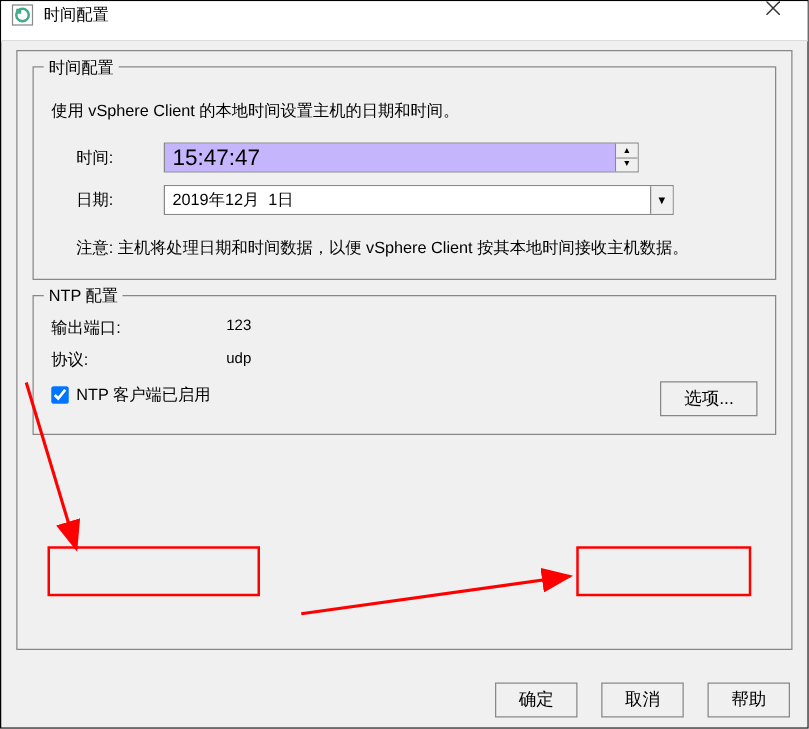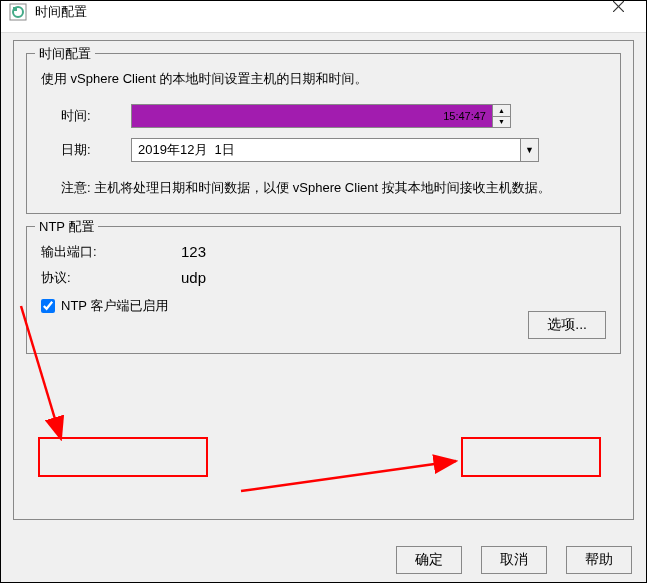--- a/index.html
+++ b/index.html
@@ -8,35 +8,35 @@
     .titlebar { height: 32px; background: #fff; border-bottom: 1px solid #ddd; display: flex; align-items: flex-end; padding: 11px 8px; }
     .title-icon { width: 18px; height: 18px; margin-right: 8px; }
     .title-text { flex: 1; font-size: 13px; }
     .close-btn { width: 40px; height: 30px; display: flex; align-items: center; justify-content: center; cursor: pointer; font-size: 14px; }
     .content { padding: 8px 12px 0 12px; }
     .tab-container { position: relative; }
     .tab { display: inline-block; padding: 5px 16px; background: #f0f0f0; border: 1px solid #888; border-bottom: none; position: relative; z-index: 2; font-size: 13px; }
     .tab-panel { border: 1px solid #888; background: #f0f0f0; padding: 12px; margin-top: -1px; height: 480px; }
     .fieldset { border: 1px solid #888; padding: 10px 14px 14px 14px; margin-bottom: 12px; position: relative; }
     .fieldset-legend { position: absolute; top: -9px; left: 8px; background: #f0f0f0; padding: 0 4px; font-size: 13px; }
-    .desc-text { margin-bottom: 16px; margin-top: 6px; font-size: 13px; }
+    .desc-text { margin-bottom: 16px; margin-top: 16px; font-size: 13px; }
     .form-row { display: flex; align-items: center; margin-bottom: 10px; }
     .form-label { width: 90px; padding-left: 20px; font-size: 13px; }
     .spinner-input { width: 380px; height: 24px; display: flex; border: 1px solid #888; background: #fff; }
-    .spinner-input input { flex: 1; border: none; padding: 0 6px; font-size: 11px; background: #a21caf; outline: none; font-family: inherit; text-align: right; }
+    .spinner-input input { flex: 1; border: none; padding: 0 6px; font-size: 18px; background: #c4b5fd; outline: none; font-family: inherit; }
     .spinner-btns { width: 18px; display: flex; flex-direction: column; border-left: 1px solid #888; }
     .spinner-btn { flex: 1; display: flex; align-items: center; justify-content: center; font-size: 7px; background: #f0f0f0; cursor: pointer; line-height: 1; }
     .spinner-btn:first-child { border-bottom: 1px solid #888; }
     .dropdown-input { width: 408px; height: 24px; display: flex; border: 1px solid #888; background: #fff; }
     .dropdown-input input { flex: 1; border: none; padding: 0 6px; font-size: 13px; background: #fff; outline: none; font-family: inherit; }
     .dropdown-btn { width: 18px; display: flex; align-items: center; justify-content: center; font-size: 9px; background: #f0f0f0; border-left: 1px solid #888; cursor: pointer; }
     .note-text { margin-top: 16px; font-size: 13px; line-height: 1.6; padding-left: 20px; }
     .ntp-row { display: flex; margin-bottom: 8px; }
     .ntp-label { width: 140px; font-size: 13px; }
-    .ntp-value { font-size: 15px; }
+    .ntp-value { font-size: 12px; }
     .checkbox-row { display: flex; align-items: center; margin-top: 10px; }
     .checkbox { width: 14px; height: 14px; margin-right: 6px; }
     .checkbox-label { font-size: 13px; text-align: right; }
     .options-btn-container { position: absolute; right: 14px; bottom: 14px; }
     .btn { padding: 4px 18px; background: #f0f0f0; border: 1px solid #888; cursor: pointer; font-size: 14px; font-family: inherit; }
     .dialog-buttons { position: absolute; bottom: 8px; right: 14px; display: flex; gap: 19px; }
     .highlight-red { border: 2px solid #ff0000; position: absolute; pointer-events: none; }
     .arrow-svg { position: absolute; pointer-events: none; }
   </style>
 </head>
@@ -83,21 +83,21 @@
             <div class="form-label">日期:</div>
             <div class="dropdown-input">
               <input type="text" value="2019年12月  1日" style="">
               <div class="dropdown-btn">▼</div>
             </div>
           </div>
 
           <div class="note-text">注意: 主机将处理日期和时间数据，以便 vSphere Client 按其本地时间接收主机数据。</div>
         </div>
 
-        <div class="fieldset" style="height:128px;">
+        <div class="fieldset" style="height:112px;">
           <div class="fieldset-legend">NTP 配置</div>
 
           <div class="ntp-row" style="margin-top:6px;">
             <div class="ntp-label">输出端口:</div>
             <div class="ntp-value">123</div>
           </div>
 
           <div class="ntp-row">
             <div class="ntp-label">协议:</div>
             <div class="ntp-value">udp</div>

